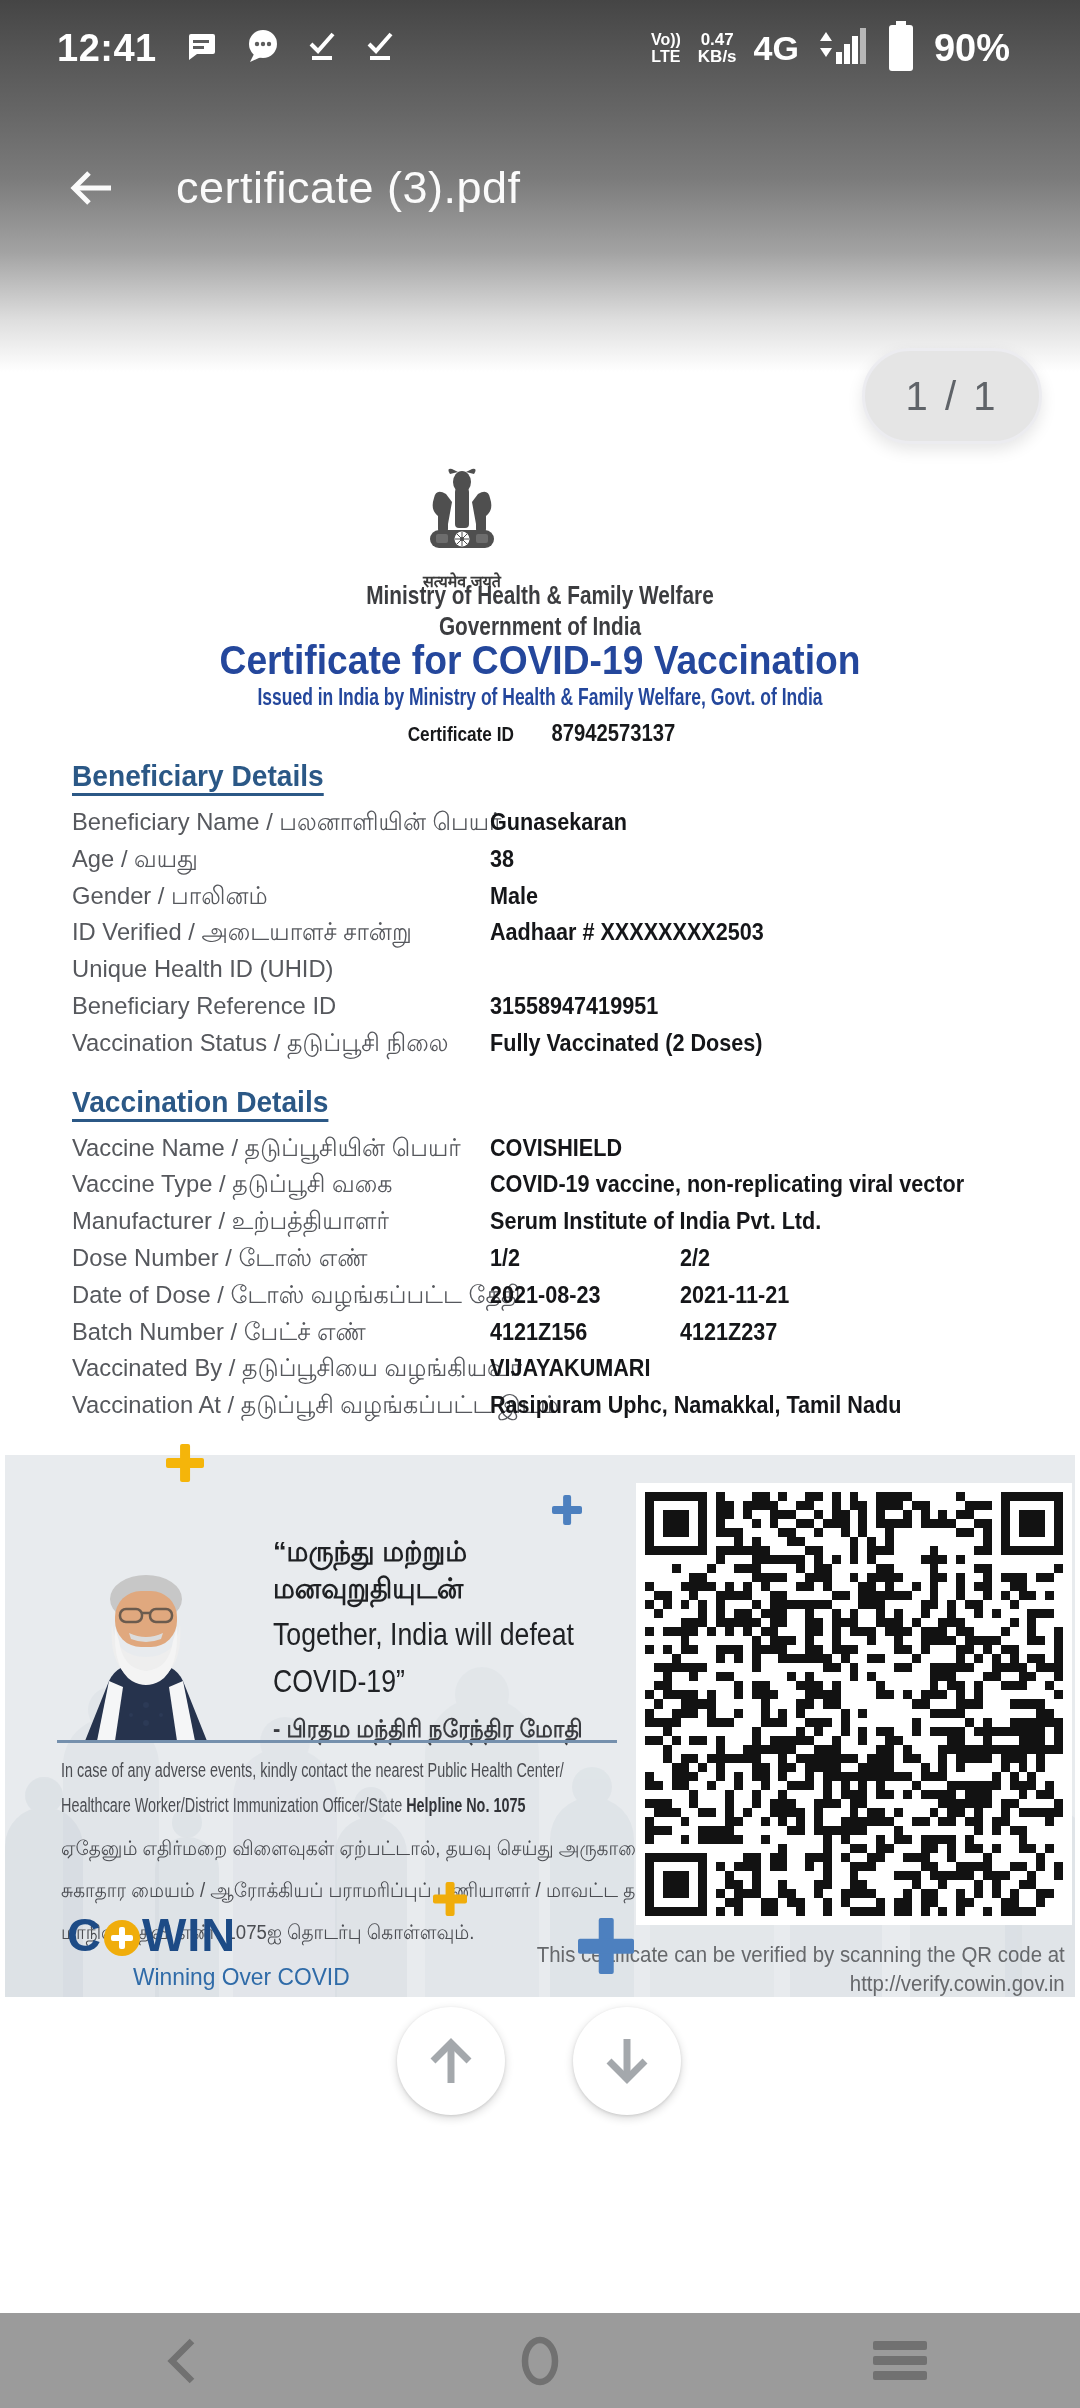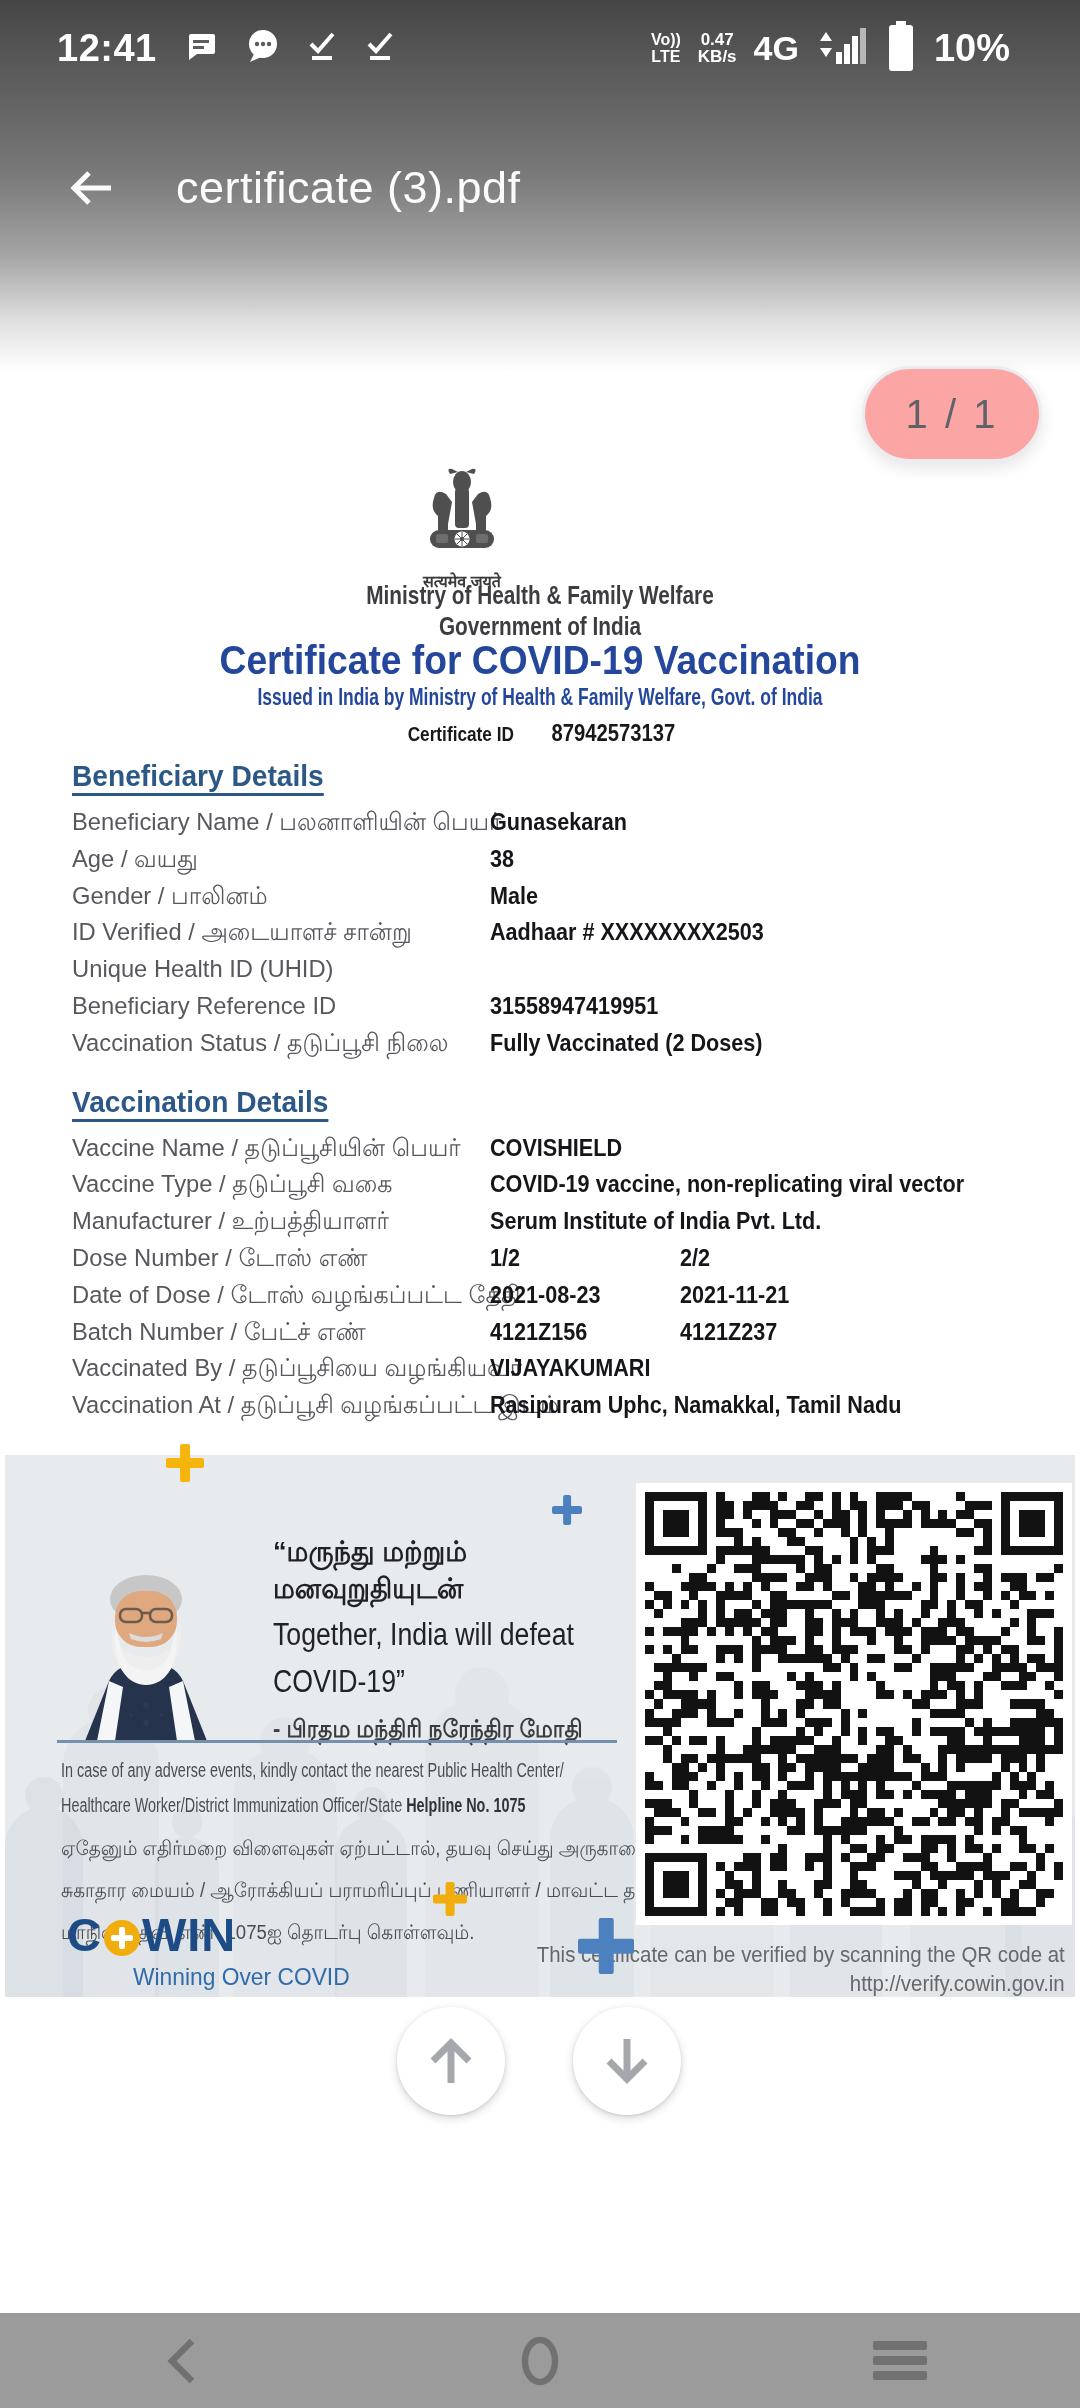--- a/index.html
+++ b/index.html
@@ -22,21 +22,21 @@
   .sb-net{font-size:34px;font-weight:700}
   .sb-batt-pct{font-size:38px;font-weight:bold}
 
   
   .titlebar{position:absolute;left:0;top:138px;width:1080px;height:100px;display:flex;align-items:center;padding:0 60px}
   .back-btn{width:60px;height:60px;display:flex;align-items:center;justify-content:center}
   .pdf-title{margin-left:56px;font-size:45px;color:#fbfbfb;font-weight:400;letter-spacing:.5px;
     white-space:nowrap;overflow:hidden}
 
   
-  .page-pill{position:absolute;top:366px;right:38px;width:180px;height:96px;background:#fca5a5;border:3px solid #ececf0;
+  .page-pill{position:absolute;top:348px;right:38px;width:180px;height:96px;background:#e5e5e5;border:3px solid #ececf0;
     border-radius:48px;box-shadow:0 6px 16px rgba(0,0,0,.10);display:flex;align-items:center;justify-content:center;
     font-size:40px;color:#5f6368;letter-spacing:3px}
 
   
   .emblem-wrap{position:absolute;top:466px;left:12px;width:900px;text-align:center}
   .emblem-wrap svg{display:inline-block}
   .motto{font-size:16px;color:#3a3a3a;margin-top:2px;font-weight:bold}
   .ministry{position:absolute;top:580px;left:0;width:1080px;text-align:center;color:#3c3d40;font-weight:bold;
     font-size:26px;line-height:31px}
   .ministry div{transform:scaleX(.8)}
@@ -171,21 +171,21 @@
             <rect x="36" y="12" width="6" height="28" fill="#fff"></rect>
             <rect x="44" y="4" width="6" height="36" fill="#b7b7b7"></rect>
           </svg>
       </span>
       <span>
         <svg width="32" height="54" viewBox="0 0 32 54">
             <rect x="11" y="2" width="10" height="5" fill="#fff"></rect>
             <rect x="4" y="6" width="24" height="46" rx="3" fill="#fff"></rect>
           </svg>
       </span>
-      <span class="sb-batt-pct">10%</span>
+      <span class="sb-batt-pct">90%</span>
     </div>
   </div>
 
   <div class="titlebar">
     <div class="back-btn">
       <svg width="50" height="44" viewBox="0 0 50 44">
           <line x1="46" y1="22" x2="10" y2="22" stroke="#fbfbfb" stroke-width="5"></line>
           <polyline points="24,7 9,22 24,37" stroke="#fbfbfb" stroke-width="5" fill="none"></polyline>
         </svg>
     </div>

